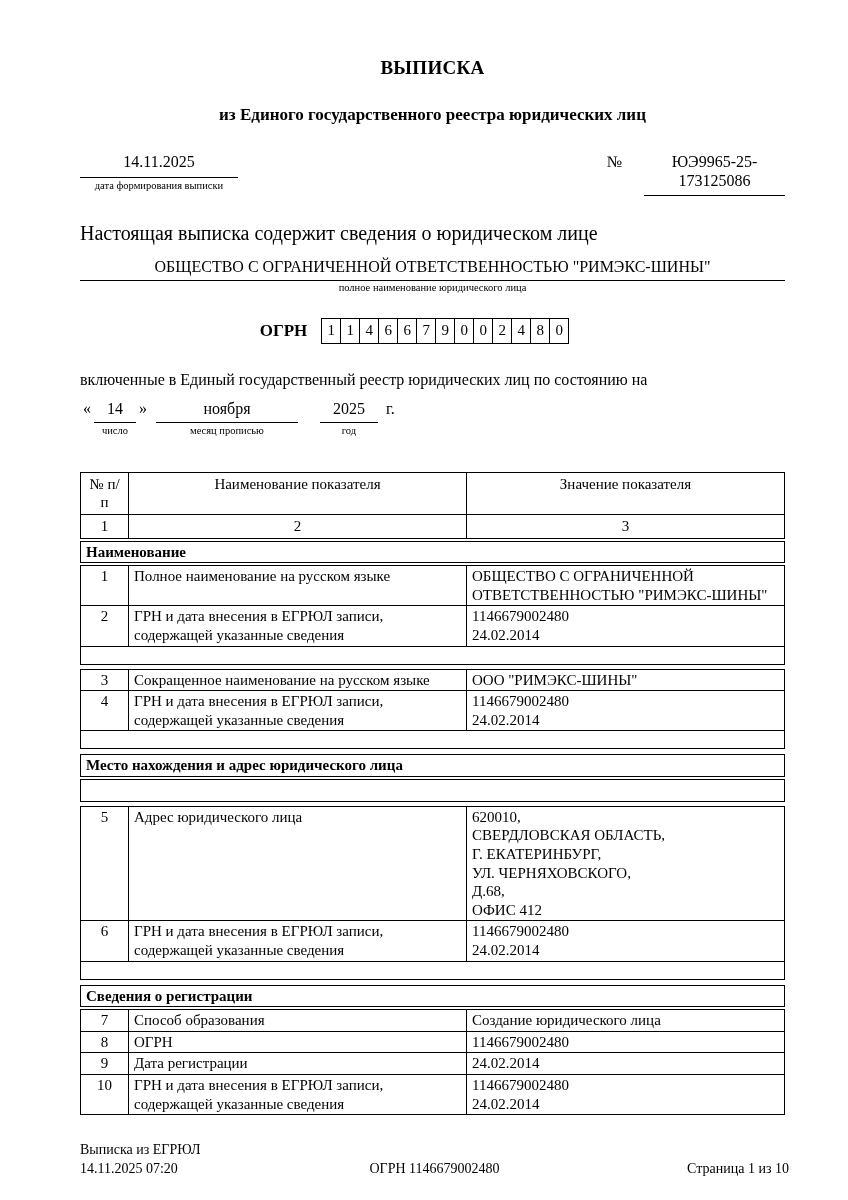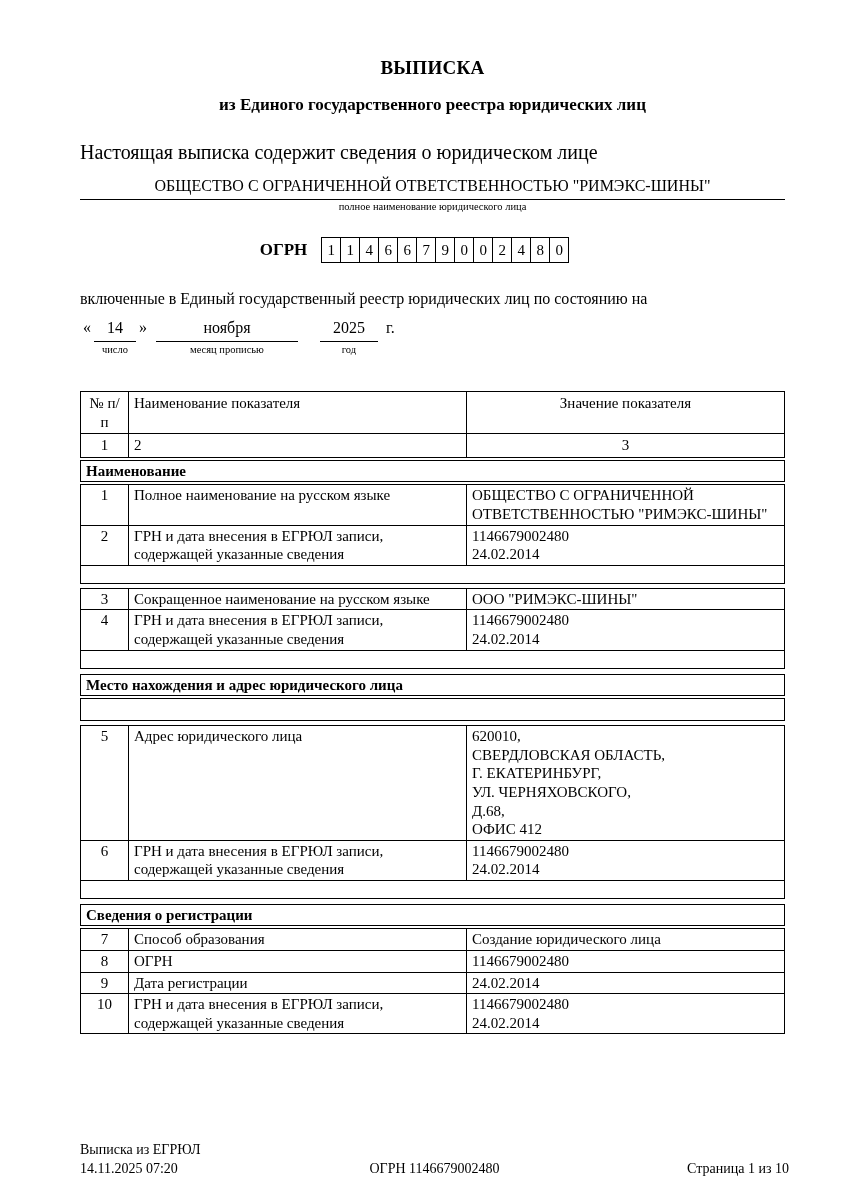--- a/index.html
+++ b/index.html
@@ -5,21 +5,21 @@
   html,body { margin:0; padding:0; background:#fff; }
   body {
     width:848px; height:1200px; position:relative;
     font-family:"Liberation Serif","DejaVu Serif",serif;
     color:#000; overflow:hidden;
   }
   .page { position:absolute; top:0; left:0; right:0; bottom:0;
           padding:0 63px 0 80px; box-sizing:border-box; }
 
   .doc-title { text-align:center; font-weight:bold; font-size:19px; margin-top:57px; letter-spacing:.3px; }
-  .doc-subtitle { text-align:center; font-weight:bold; font-size:17px; margin-top:16px; }
+  .doc-subtitle { text-align:center; font-weight:bold; font-size:17px; margin-top:26px; }
 
   .form-row { display:flex; justify-content:space-between; margin-top:28px; }
   .form-date { width:158px; }
   .form-date .val { text-align:center; font-size:16px; padding-bottom:6px; border-bottom:1px solid #000; }
   .sub-label { font-size:10.5px; text-align:center; margin-top:2px; }
   .form-num { display:flex; gap:22px; align-items:flex-start; }
   .num-sign { font-size:16px; }
   .num-val { width:141px; text-align:center; font-size:16px; line-height:1.18;
              border-bottom:1px solid #000; padding-bottom:4px; }
 
@@ -48,21 +48,21 @@
   .gdot { margin-left:8px; }
 
   .vtable { margin-top:37px; }
   .trow { display:flex; border:1px solid #000; margin-top:-1px;
           font-size:15px; line-height:1.24; }
   .trow > div { padding:1px 5px; box-sizing:border-box; }
   .c1 { width:48px; flex:none; text-align:center; border-right:1px solid #000; }
   .c2 { width:338px; flex:none; border-right:1px solid #000; }
   .c3 { flex:1; white-space:pre-line; }
   .hc1 { width:48px; flex:none; text-align:center; border-right:1px solid #000; }
-  .hc2 { width:338px; flex:none; text-align:left; border-right:1px solid #000; }
+  .hc2 { width:338px; flex:none; text-align:center; border-right:1px solid #000; }
   .hc3 { flex:1; text-align:center; }
   .head > div { padding:2px 5px; }
   .sec { flex:1; text-align:left; font-weight:bold; padding:1px 5px; }
   .trow.section { margin-top:2px; margin-bottom:3px; }
   .trow.spacer { height:17px; margin-bottom:5px; }
   .trow.spacer.tall { height:21px; }
 
   .footer { position:absolute; left:80px; right:59px; top:1141px;
             display:flex; justify-content:center; align-items:flex-end;
             font-size:14px; line-height:1.35; }
@@ -71,20 +71,31 @@
   .footer .fr { flex:1; text-align:right; }
 </style>
 </head>
 <body>
 
 <div class="page">
 
   <div class="doc-title">ВЫПИСКА</div>
   <div class="doc-subtitle">из Единого государственного реестра юридических лиц</div>
 
+  <div class="form-row">
+    <div class="form-date">
+      <div class="val">14.11.2025</div>
+      <div class="sub-label">дата формирования выписки</div>
+    </div>
+    <div class="form-num">
+      <div class="num-sign">№</div>
+      <div class="num-val" style="white-space:pre-line">ЮЭ9965-25-
+173125086</div>
+    </div>
+  </div>
 
   <div class="intro">Настоящая выписка содержит сведения о юридическом лице</div>
 
   <div class="company">ОБЩЕСТВО С ОГРАНИЧЕННОЙ ОТВЕТСТВЕННОСТЬЮ "РИМЭКС-ШИНЫ"</div>
   <div class="company-label">полное наименование юридического лица</div>
 
   <div class="ogrn-row">
     <div class="ogrn-label">ОГРН</div>
     <div class="ogrn-boxes">
       <div class="ogrn-box">1</div>

